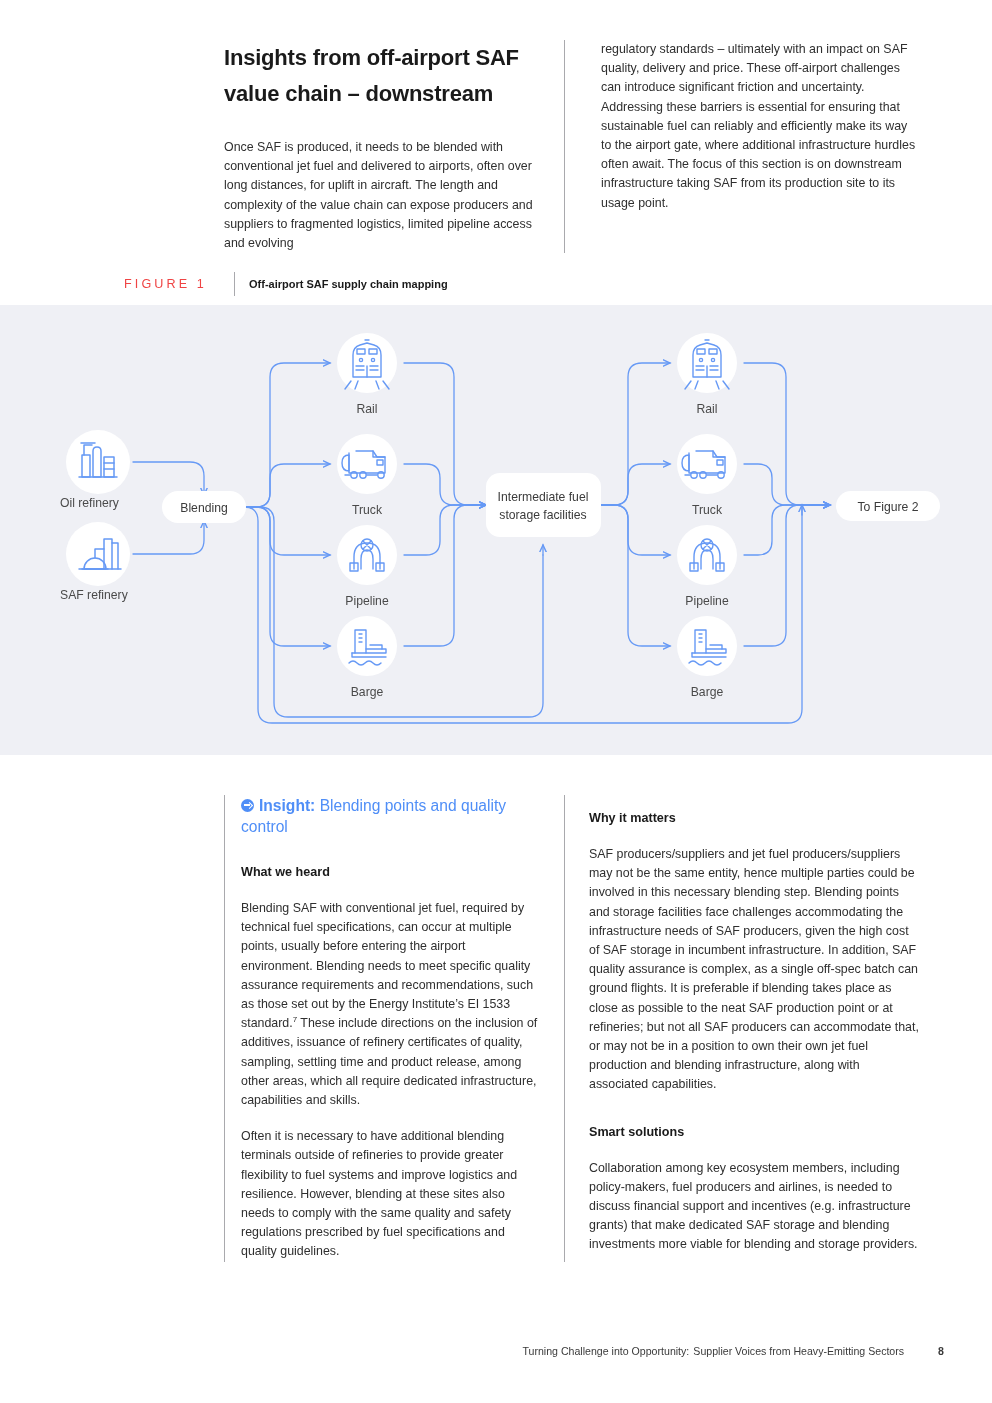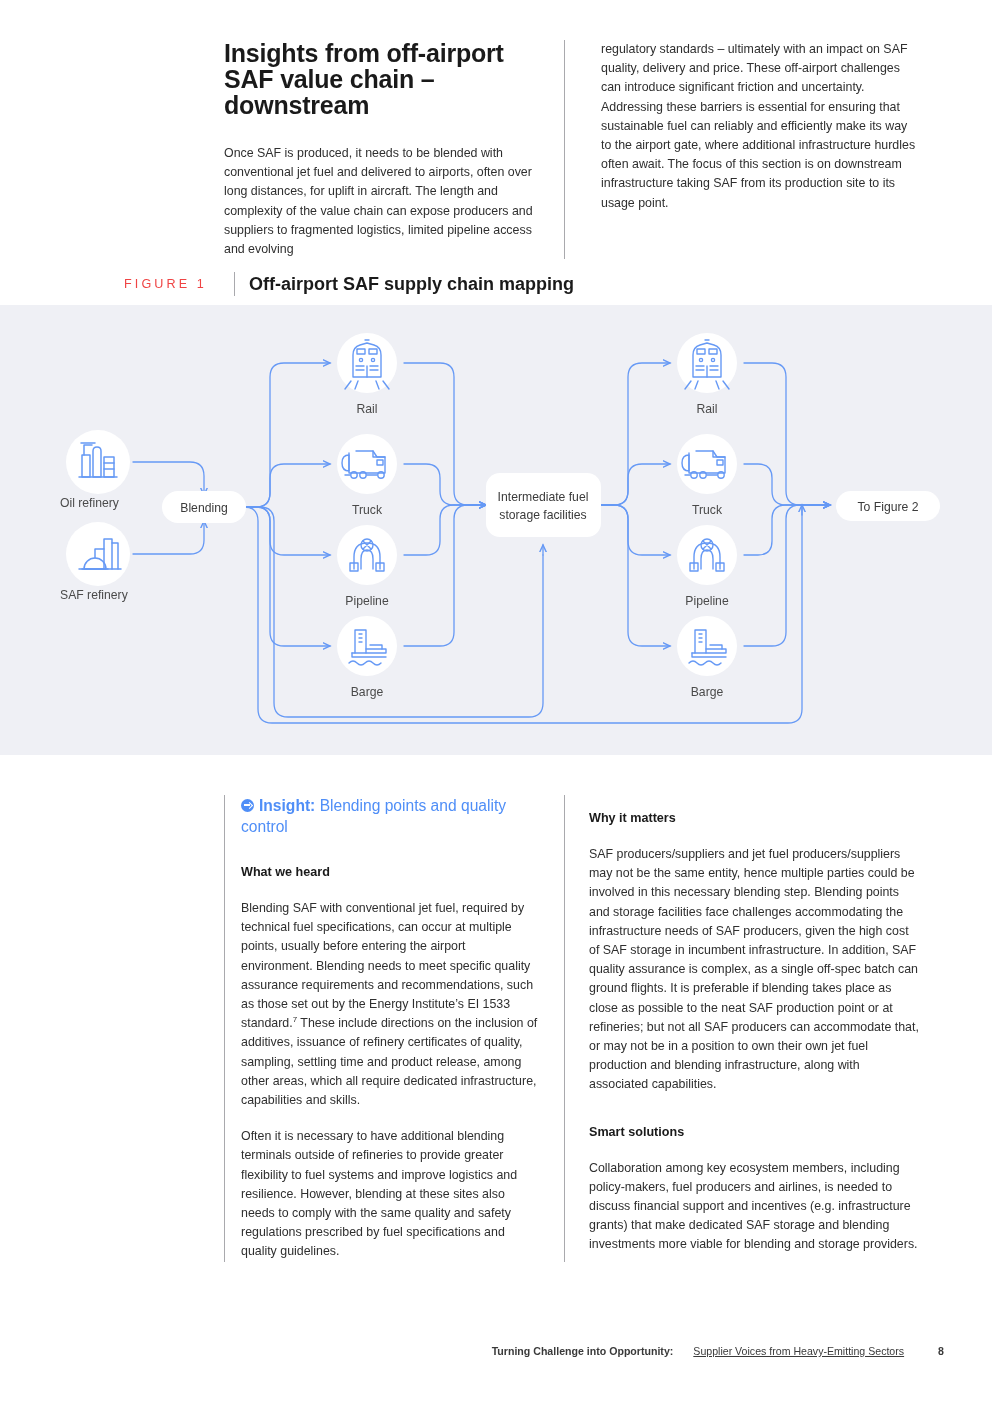--- a/index.html
+++ b/index.html
@@ -7,31 +7,31 @@
     width:992px;height:1403px;position:relative;background:#ffffff;
     font-family:"Liberation Sans", sans-serif;color:#2b2b2b;overflow:hidden;
   }
   .page{position:absolute;inset:0;}
 
   
   .intro{position:absolute;left:224px;top:40px;width:720px;display:flex;gap:0;}
   .col-left-intro{width:340px;padding-right:24px;box-sizing:border-box;}
   .col-right-intro{width:356px;padding-left:36px;box-sizing:border-box;border-left:1px solid #a9a9ad;}
   h1.title{
-    font-size:25px;line-height:26px;font-weight:bold;margin:0 0 26px 0;
+    font-size:22px;line-height:36px;font-weight:bold;margin:0 0 26px 0;
     letter-spacing:-0.2px;color:#1a1a1a;
   }
   p.body{font-size:12.4px;line-height:19.2px;margin:0 0 17px 0;color:#2f2f2f;}
   p.body:last-child{margin-bottom:0;}
 
   
   .figure-caption{position:absolute;left:124px;top:272px;display:flex;align-items:center;height:24px;}
   .fig-label{font-size:12.6px;letter-spacing:3.1px;color:#ef4444;width:110px;}
   .fig-rule{width:1px;height:24px;background:#a9a9ad;margin-right:14px;}
-  .fig-title{font-size:18px;font-weight:bold;color:#1a1a1a;}
+  .fig-title{font-size:11px;font-weight:bold;color:#1a1a1a;}
 
   
   .diagram-band{position:absolute;left:0;top:305px;width:992px;height:450px;background:#eff0f5;}
   .diagram-band svg{position:absolute;left:0;top:0;}
 
   .node-label{font-size:12.2px;fill:#4a4a4a;font-family:"Liberation Sans",sans-serif;}
   .pill-label{font-size:12.2px;fill:#3b3b3b;font-family:"Liberation Sans",sans-serif;}
 
   
   .lower{position:absolute;left:224px;top:795px;width:720px;display:flex;}
@@ -53,22 +53,22 @@
     border-top:1.5px solid #fff;border-right:1.5px solid #fff;transform:rotate(45deg);
   }
   h3.sub{font-size:12.6px;font-weight:bold;margin:16px 0 20px 0;color:#1a1a1a;}
   h3.sub.spaced{margin-top:30px;}
 
   sup{font-size:8px;vertical-align:super;line-height:0;}
 
   
   .footer{position:absolute;left:0;top:1345px;width:992px;height:20px;}
   .footer-inner{position:absolute;right:48px;top:0;display:flex;align-items:baseline;font-size:10.6px;color:#3a3a3a;}
-  .footer-title{font-weight:bold;margin-right:20px;}
-  .footer-sub{font-weight:normal;text-decoration:underline;}
+  .footer-title{font-weight:normal;margin-right:4px;}
+  .footer-sub{font-weight:normal;}
   .footer-page{font-weight:bold;margin-left:34px;}
 </style>
 </head>
 <body>
 
 <div class="page">
 
   <div class="intro">
     <div class="col-left-intro">
       <h1 class="title">Insights from off-airport SAF value chain – downstream</h1>

